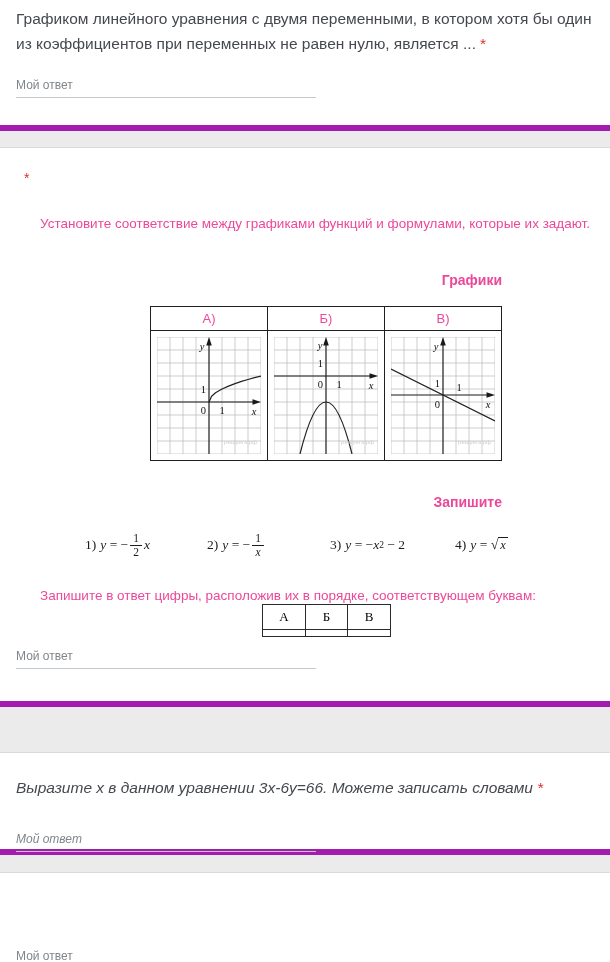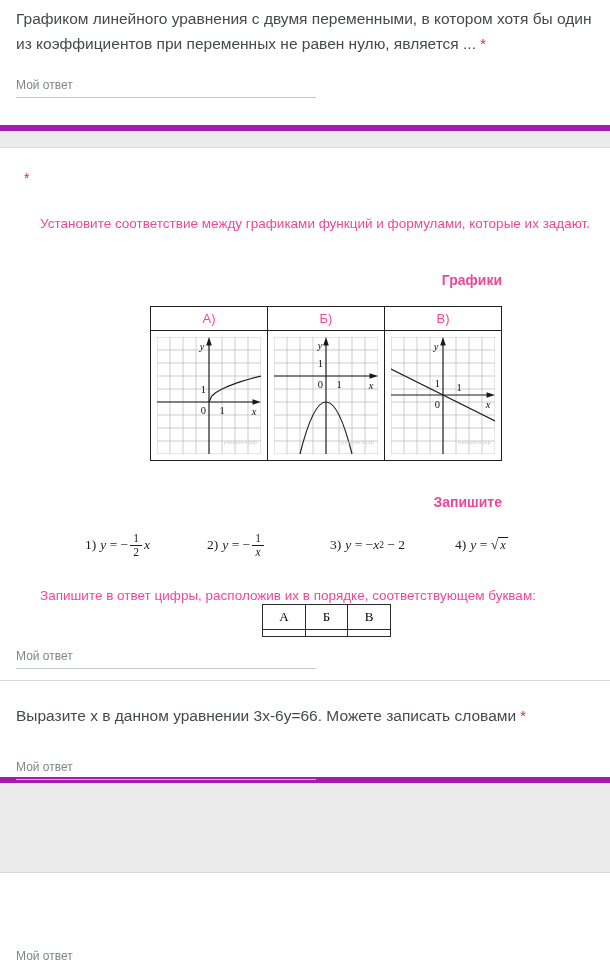--- a/index.html
+++ b/index.html
@@ -150,21 +150,21 @@
         </div>
       </div>
     </div>
 
     <div class="answer" style="top:501px;">
       <div class="ph">Мой ответ</div>
       <div class="line"></div>
     </div>
   </section>
 
-  <section class="card" style="top:680px;height:103px;">
+  <section class="card" style="top:752px;height:103px;font-style:italic;">
     <div class="q-title" style="top:22px;"><span>Выразите x в данном уравнении 3x-6y=66. Можете записать словами</span><span class="req">*</span></div>
     <div class="answer" style="top:79px;">
       <div class="ph">Мой ответ</div>
       <div class="line"></div>
     </div>
   </section>
 
   <section class="card" style="top:872px;height:120px;">
     <div class="answer" style="top:76px;">
       <div class="ph">Мой ответ</div>

